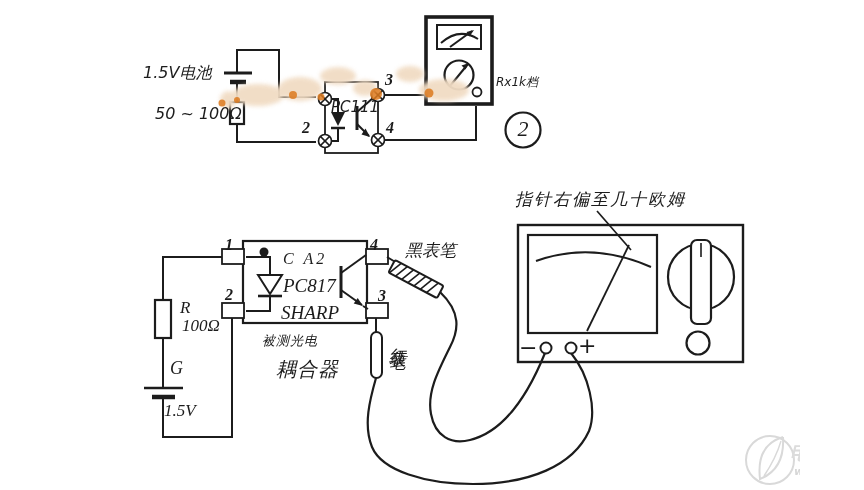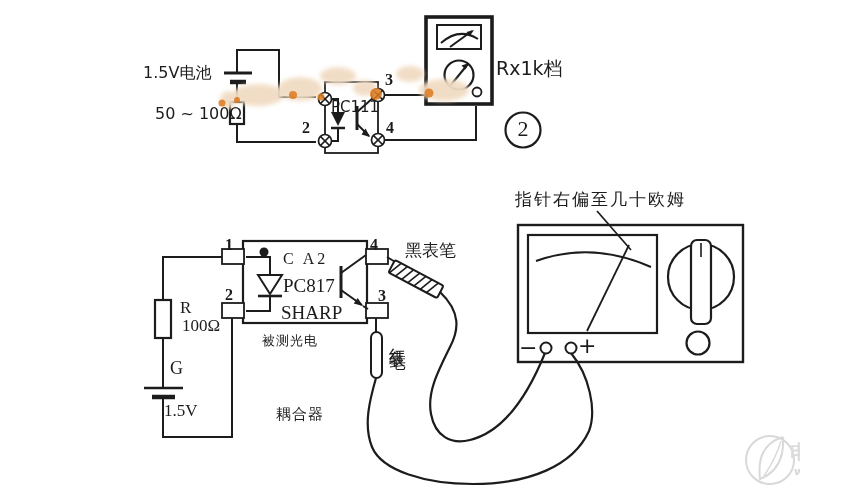--- a/index.html
+++ b/index.html
@@ -1,17 +1,17 @@
 <!DOCTYPE html>
 <html><head>
 <meta charset="utf-8">
 <style>
   html,body{margin:0;padding:0;background:#fff;}
   #stage{position:relative;width:800px;height:490px;background:#ffffff;overflow:hidden;
-         font-family:"DejaVu Sans","Liberation Sans",sans-serif;color:#1c1c1c;}
+         font-family:"DejaVu Sans","Liberation Sans",sans-serif;color:#1c1c1c;font-style:italic;}
   #lineart{position:absolute;left:0;top:0;}
   .lbl{position:absolute;white-space:nowrap;line-height:1.1;}
   .sans{font-family:"DejaVu Sans","Liberation Sans",sans-serif;}
   .serif{font-family:"Liberation Serif","DejaVu Serif",serif;}
   .pin{font-family:"Liberation Serif","DejaVu Serif",serif;font-weight:bold;font-size:16px;}
   .vert{writing-mode:vertical-rl;text-orientation:upright;letter-spacing:3px;}
   .smudge-group{filter:blur(2px);}
   .dot-group{filter:blur(0.6px);}
 </style>
 </head>
@@ -178,32 +178,32 @@
     <path d="M764,476 Q776,458 781,441" stroke-width="1.4"></path>
   </g>
 </svg>
 
   <span class="lbl sans" style="left:143px;top:64px;font-size:16px;">1.5V电池</span>
   <span class="lbl sans" style="left:155px;top:105px;font-size:16px;">50 ~ 100Ω</span>
   <span class="lbl sans" style="left:331px;top:56px;font-size:15px;margin-top:43px;">PC111</span>
   <span class="lbl pin" style="left:302px;top:119px;">2</span>
   <span class="lbl pin" style="left:385px;top:71px;">3</span>
   <span class="lbl pin" style="left:386px;top:119px;">4</span>
-  <span class="lbl sans" style="left:496px;top:58px;font-size:19px;">Rx1k档</span>
+  <span class="lbl sans" style="left:496px;top:76px;font-size:12px;">Rx1k档</span>
   <span class="lbl serif" style="left:505px;top:117px;width:36px;text-align:center;font-size:22px;">2</span>
 
   <span class="lbl pin" style="left:225px;top:236px;">1</span>
   <span class="lbl pin" style="left:225px;top:286px;">2</span>
   <span class="lbl pin" style="left:370px;top:236px;">4</span>
   <span class="lbl pin" style="left:378px;top:287px;">3</span>
   <span class="lbl serif" style="left:283px;top:250px;font-size:16px;letter-spacing:3px;">C A2</span>
   <span class="lbl serif" style="left:283px;top:276px;font-size:19px;">PC817</span>
   <span class="lbl serif" style="left:281px;top:303px;font-size:19px;">SHARP</span>
   <span class="lbl sans" style="left:262px;top:334px;font-size:13px;letter-spacing:1px;text-align:right;">被测光电</span>
-  <span class="lbl sans" style="left:276px;top:358px;font-size:15px;letter-spacing:1px;margin-top:48px;">耦合器</span>
+  <span class="lbl sans" style="left:276px;top:358px;font-size:20px;letter-spacing:1px;">耦合器</span>
   <span class="lbl serif" style="left:180px;top:299px;font-size:17px;">R</span>
   <span class="lbl serif" style="left:172px;top:317px;font-size:17px;margin-left:10px;">100Ω</span>
   <span class="lbl serif" style="left:170px;top:359px;font-size:18px;">G</span>
   <span class="lbl serif" style="left:164px;top:402px;font-size:17px;">1.5V</span>
   <span class="lbl sans" style="left:405px;top:241px;font-size:17px;">黑表笔</span>
   <span class="lbl sans vert" style="left:388px;top:334px;font-size:17px;">红表笔</span>
   <span class="lbl sans" style="left:515px;top:190px;font-size:17px;letter-spacing:2px;">指针右偏至几十欧姆</span>
   <span class="lbl sans" style="left:519px;top:336px;font-size:22px;">−</span>
   <span class="lbl sans" style="left:578px;top:334px;font-size:22px;">+</span>
 

